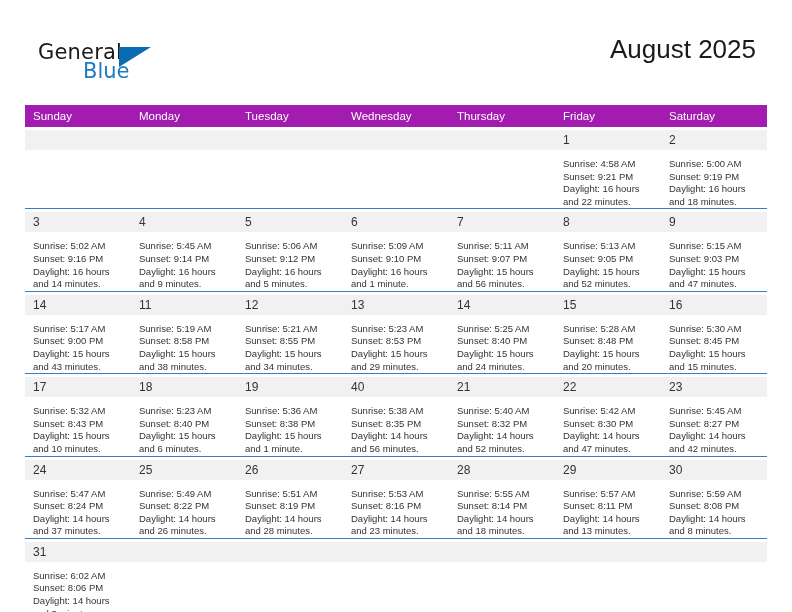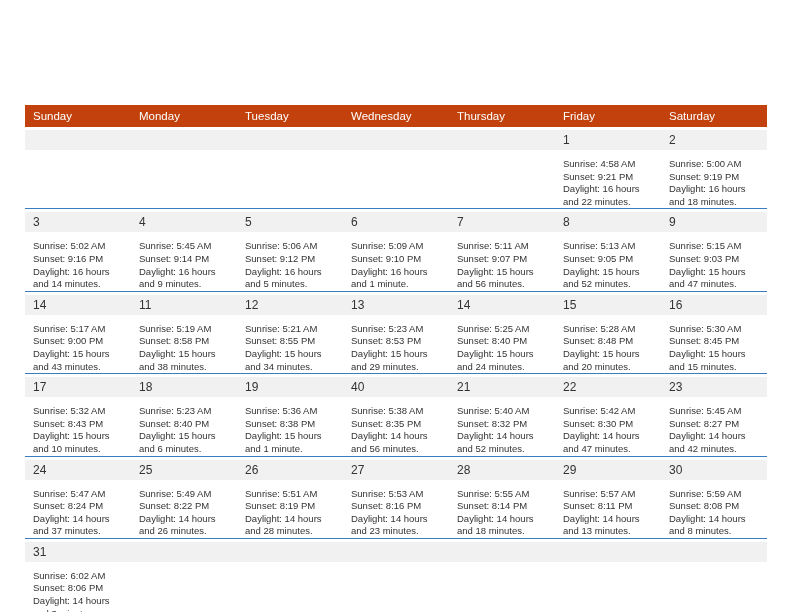--- a/index.html
+++ b/index.html
@@ -89,21 +89,21 @@
   
   .calendar {
     position: absolute;
     left: 25px;
     top: 105px;
     width: 742px;
     border-collapse: collapse;
     table-layout: fixed;
   }
   .calendar th {
-    background: #c2410c;
+    background: #a21caf;
     color: #ffffff;
     font-size: 11.5px;
     font-weight: normal;
     text-align: left;
     padding: 5px 0 5px 8px;
     height: 11px;
     font-family: "Liberation Sans", sans-serif;
   }
   .calendar td {
     vertical-align: top;
@@ -144,20 +144,26 @@
     background: #f1f1f1;
     min-height: 14px;
   }
 </style>
 </head>
 <body>
 
 <div class="page">
 
   <div class="header">
+    <div class="logo">
+      <span class="logo-general">General</span>
+      <span class="logo-flag"></span>
+      <span class="logo-blue">Blue</span>
+    </div>
+    <div class="title">August 2025</div>
   </div>
 
   <table class="calendar">
     <thead>
       <tr>
         <th>Sunday</th>
         <th>Monday</th>
         <th>Tuesday</th>
         <th>Wednesday</th>
         <th>Thursday</th>

